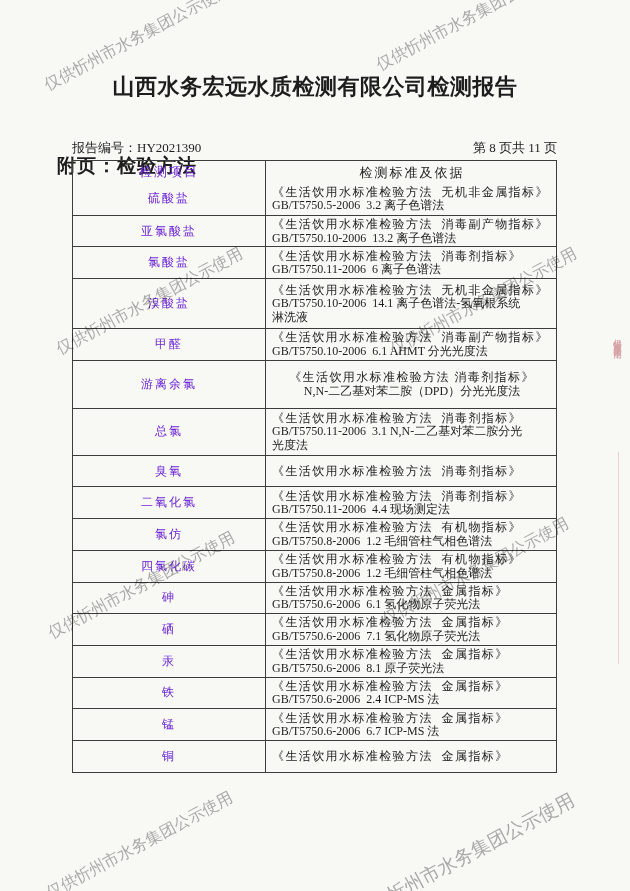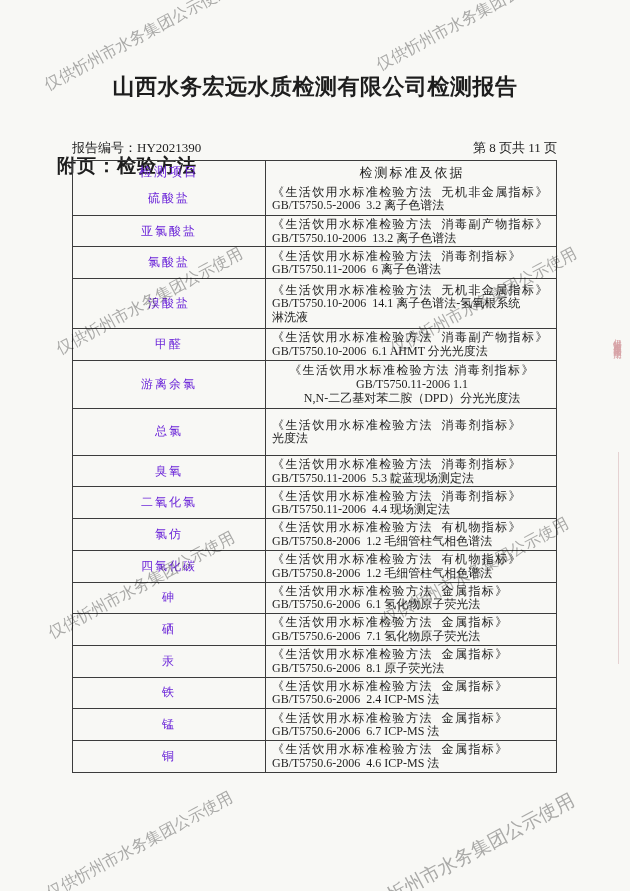--- a/index.html
+++ b/index.html
@@ -169,36 +169,35 @@
           <div class="item-cell">甲醛</div>
           <div class="std-cell">
             <div class="std-line l0">《生活饮用水标准检验方法  消毒副产物指标》</div>
             <div class="std-line">GB/T5750.10-2006  6.1 AHMT 分光光度法</div>
           </div>
         </div>
         <div class="tbl-row">
           <div class="item-cell">游离余氯</div>
           <div class="std-cell">
             <div class="std-line l0">《生活饮用水标准检验方法 消毒剂指标》</div>
-            <div class="std-line">GB/T5750.11-2006 1.1</div>
             <div class="std-line">N,N-二乙基对苯二胺（DPD）分光光度法</div>
           </div>
         </div>
         <div class="tbl-row">
           <div class="item-cell">总氯</div>
           <div class="std-cell">
             <div class="std-line l0">《生活饮用水标准检验方法  消毒剂指标》</div>
+            <div class="std-line">GB/T5750.11-2006  3.1 N,N-二乙基对苯二胺分光</div>
             <div class="std-line">光度法</div>
           </div>
         </div>
         <div class="tbl-row">
           <div class="item-cell">臭氧</div>
           <div class="std-cell">
             <div class="std-line l0">《生活饮用水标准检验方法  消毒剂指标》</div>
-            <div class="std-line">GB/T5750.11-2006  5.3 靛蓝现场测定法</div>
           </div>
         </div>
         <div class="tbl-row">
           <div class="item-cell">二氧化氯</div>
           <div class="std-cell">
             <div class="std-line l0">《生活饮用水标准检验方法  消毒剂指标》</div>
             <div class="std-line">GB/T5750.11-2006  4.4 现场测定法</div>
           </div>
         </div>
         <div class="tbl-row">
@@ -247,21 +246,20 @@
           <div class="item-cell">锰</div>
           <div class="std-cell">
             <div class="std-line l0">《生活饮用水标准检验方法  金属指标》</div>
             <div class="std-line">GB/T5750.6-2006  6.7 ICP-MS 法</div>
           </div>
         </div>
         <div class="tbl-row">
           <div class="item-cell">铜</div>
           <div class="std-cell">
             <div class="std-line l0">《生活饮用水标准检验方法  金属指标》</div>
-            <div class="std-line">GB/T5750.6-2006  4.6 ICP-MS 法</div>
           </div>
         </div>
       </div>
   </div>
 
   <div class="wm wm-a">仅供忻州市水务集团公示使用</div>
   <div class="wm wm-b">仅供忻州市水务集团公示使用</div>
   <div class="wm wm-c">仅供忻州市水务集团公示使用</div>
   <div class="wm wm-d">仅供忻州市水务集团公示使用</div>
   <div class="wm wm-e">仅供忻州市水务集团公示使用</div>

